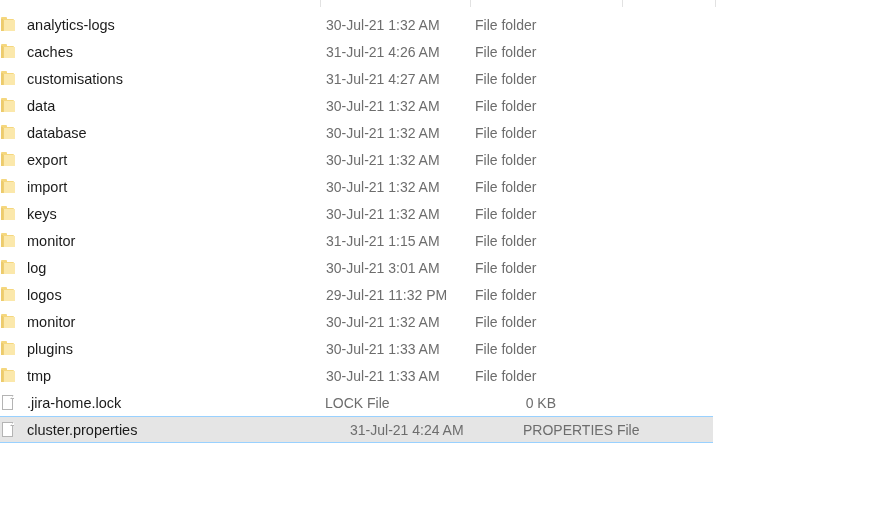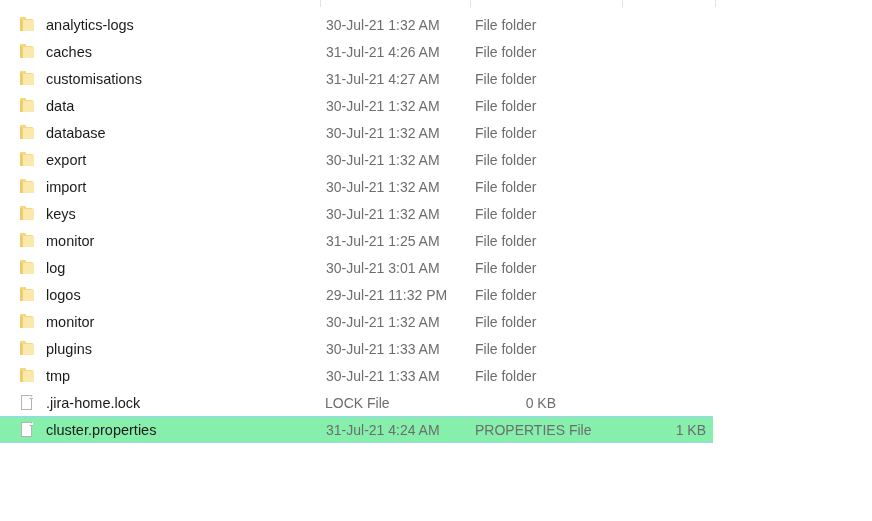--- a/index.html
+++ b/index.html
@@ -42,40 +42,41 @@
 
   .row {
     position: relative;
     display: flex;
     align-items: center;
     height: 27px;
     box-sizing: border-box;
   }
 
   .row.selected {
-    background: #86efac;
+    background: #e5e5e5;
     border-top: 1px solid #99d1ff;
     border-bottom: 1px solid #99d1ff;
+    gap: 24px;
   }
   .row.selected .sel-clip {
     position: absolute;
     top: -1px;
     left: 713px;
     right: 0;
     height: 27px;
     background: #ffffff;
     border: none;
   }
 
   .cell-name {
     display: flex;
     align-items: center;
     width: 320px;
     flex: 0 0 320px;
-    padding-left: 19px;
+    padding-left: 0;
     box-sizing: border-box;
   }
 
   .icon {
     width: 16px;
     height: 18px;
     flex: 0 0 16px;
     margin-right: 11px;
     position: relative;
   }
@@ -359,21 +360,21 @@
       <div class="row">
         <div class="cell-name">
           <span class="icon icon-folder">
             <span class="f-tab"></span>
             <span class="f-back"></span>
             <span class="f-front"></span>
             <span class="f-edge"></span>
           </span>
           <span class="name-text">monitor</span>
         </div>
-        <div class="cell-date">31-Jul-21 1:25 AM</div>
+        <div class="cell-date">31-Jul-21 1:15 AM</div>
         <div class="cell-type">File folder</div>
         <div class="cell-size"></div>
       </div>
       <div class="row">
         <div class="cell-name">
           <span class="icon icon-folder">
             <span class="f-tab"></span>
             <span class="f-back"></span>
             <span class="f-front"></span>
             <span class="f-edge"></span>

